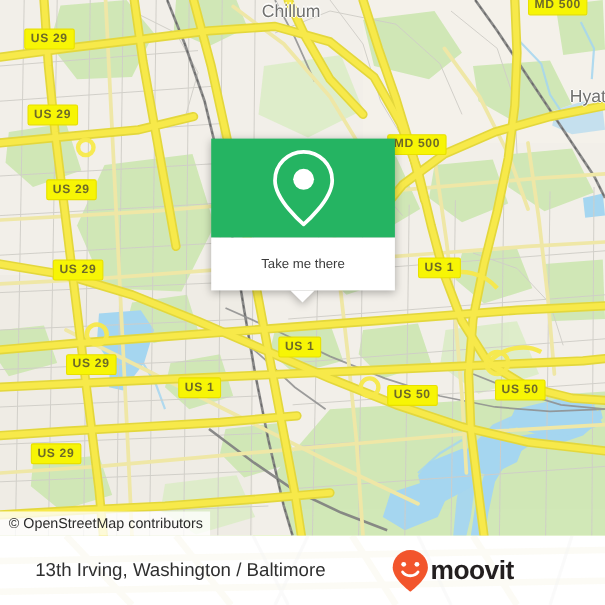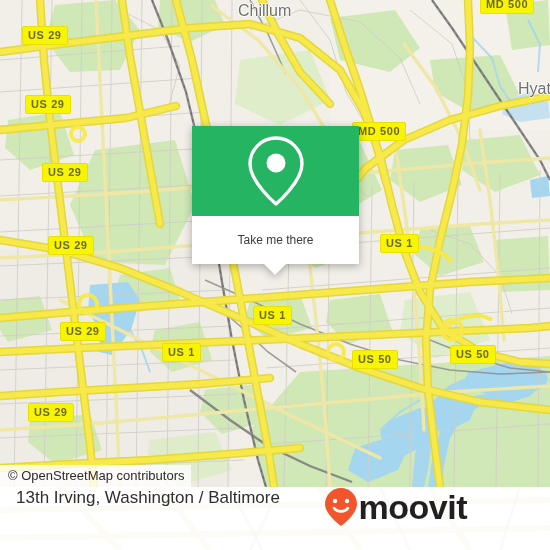--- a/index.html
+++ b/index.html
@@ -144,42 +144,42 @@
     left: 0;
     top: -487px;
     opacity: 0.10;
     pointer-events: none;
   }
   #bottom-inner {
     position: relative;
     width: 485px;
     height: 63px;
     display: flex;
-    align-items: flex-start;
+    align-items: center;
     justify-content: space-between;
-    padding: 0 18px 0 16px;
+    padding: 0 18px 0 32px;
     box-sizing: border-box;
   }
   #place-name {
     color: #2f2f2f;
     font-family: "Liberation Sans", sans-serif;
     font-size: 17px;
     line-height: 22px;
     white-space: nowrap;
   }
   #brand {
     display: flex;
     align-items: center;
     gap: 1px;
   }
   #brand-mark { display: block; }
   #brand-name {
     color: #231f20;
     font-family: "Liberation Sans", sans-serif;
-    font-size: 34px;
+    font-size: 24px;
     font-weight: bold;
     line-height: 34px;
     letter-spacing: -0.5px;
   }
 </style>
 </head>
 <body>
 
 <div id="app">
 

